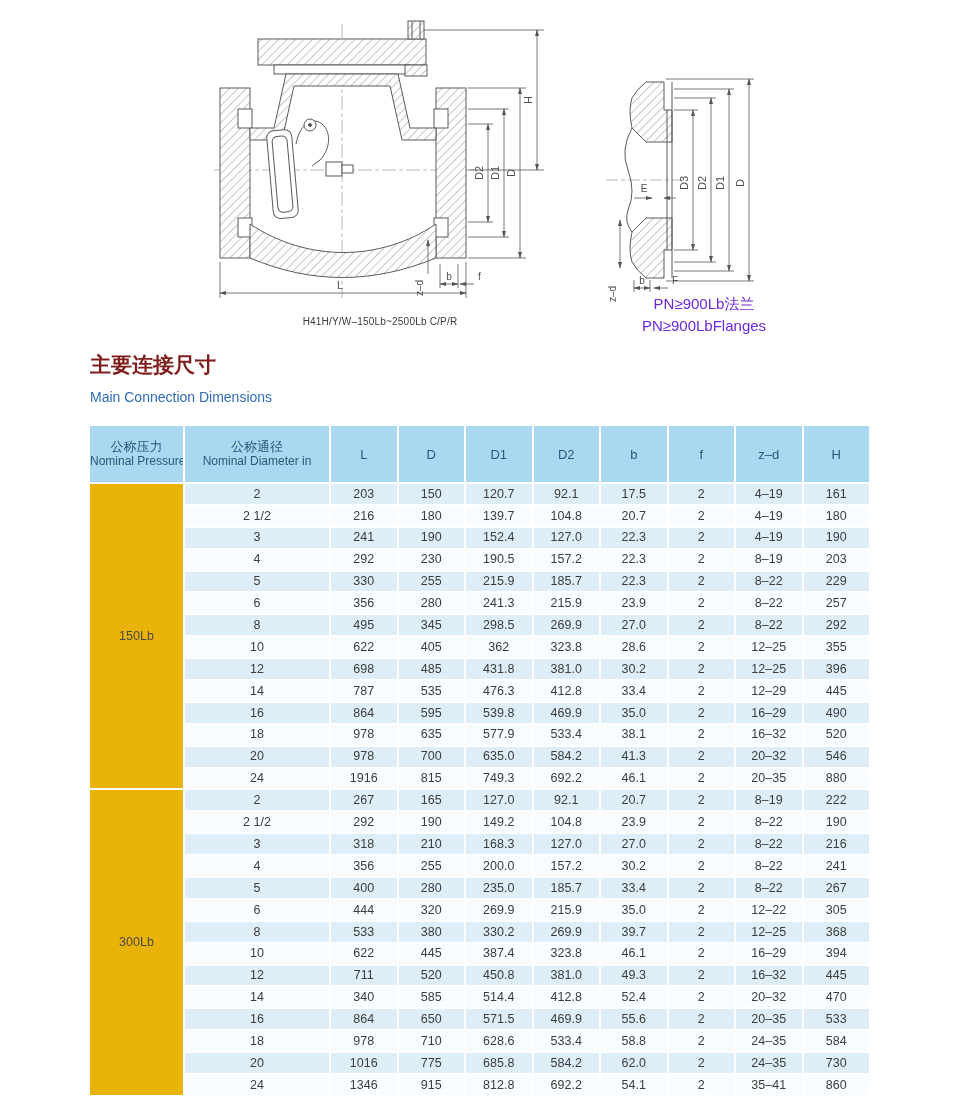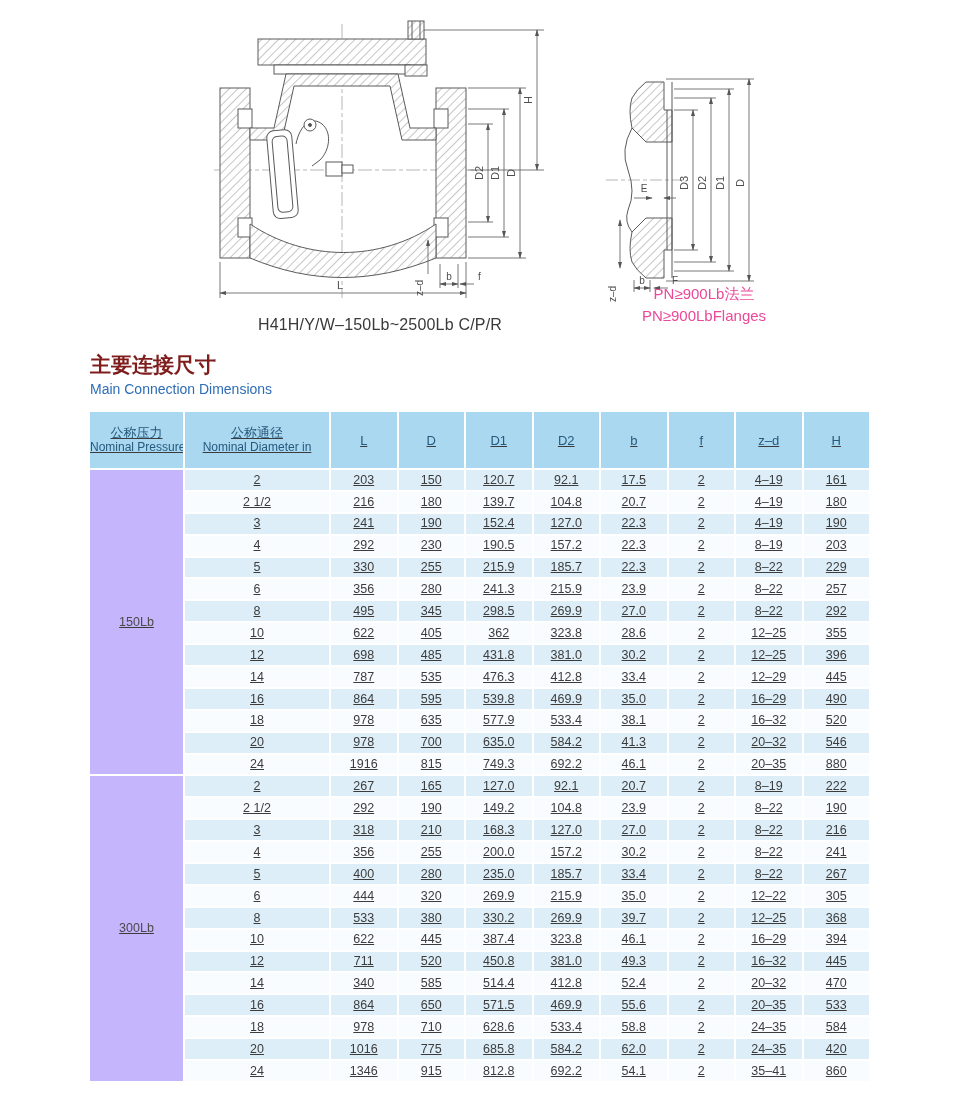--- a/index.html
+++ b/index.html
@@ -5,45 +5,45 @@
   html,body{margin:0;padding:0;background:#fff;}
   .page{
     position:relative;width:960px;height:1100px;background:#ffffff;overflow:hidden;
     font-family:"Liberation Sans","DejaVu Sans",sans-serif;color:#3c3c3c;
   }
   .drawings{position:absolute;left:0;top:0;width:960px;height:350px;}
   .valve-svg{position:absolute;left:212px;top:12px;}
   .flange-svg{position:absolute;left:606px;top:70px;}
   .caption-left{
     position:absolute;left:200px;top:316px;width:360px;text-align:center;
-    font-size:16px;color:#3a3a3a;letter-spacing:.2px;
+    font-size:10px;color:#3a3a3a;letter-spacing:.2px;
   }
   .caption-right{
-    position:absolute;left:608px;top:283px;width:192px;text-align:center;
-    font-size:15px;color:#ec4899;line-height:22px;
+    position:absolute;left:608px;top:293px;width:192px;text-align:center;
+    font-size:15px;color:#6d28d9;line-height:22px;
   }
   .section-head{position:absolute;left:90px;top:352px;}
   .title-cn{font-size:21px;font-weight:bold;color:#7f1d1d;line-height:26px;}
-  .title-en{font-size:14px;color:#2d6db6;line-height:19px;margin-top:2px;}
-  .table-wrap{position:absolute;left:90px;top:412px;width:780px;text-decoration:underline;}
+  .title-en{font-size:14px;color:#2d6db6;line-height:19px;margin-top:10px;}
+  .table-wrap{position:absolute;left:90px;top:426px;width:780px;}
   table.dim{
     width:780px;border-collapse:collapse;table-layout:fixed;
   }
   table.dim td{
     border-right:2px solid #ffffff;border-bottom:2px solid #ffffff;
     text-align:center;vertical-align:middle;padding:0;overflow:hidden;white-space:nowrap;
   }
   thead td{
     background:#a9d8f0;color:#27597d;height:56px;font-size:13px;line-height:15px;
   }
   thead .en{font-size:12px;}
   tbody td{height:19.9px;font-size:12.5px;color:#3c3c3c;line-height:1;}
   tr.shaded td{background:#ddeef8;}
   tr.plain td{background:#f9fcfe;}
-  tbody td.pressure-cell{background:#c4b5fd;color:#4a4a4a;font-size:12.5px;}
+  tbody td.pressure-cell{background:#eab308;color:#4a4a4a;font-size:12.5px;}
   svg text{font-family:"Liberation Sans","DejaVu Sans",sans-serif;fill:#4f4f4f;}
 </style>
 </head>
 <body>
 
 <div class="page">
 
   <div class="drawings">
 
     <svg class="valve-svg" width="346" height="296" viewBox="0 0 346 296">
@@ -515,21 +515,21 @@
           </tr>
           <tr class="shaded">
             <td>20</td>
             <td>1016</td>
             <td>775</td>
             <td>685.8</td>
             <td>584.2</td>
             <td>62.0</td>
             <td>2</td>
             <td>24–35</td>
-            <td>420</td>
+            <td>730</td>
           </tr>
           <tr class="plain">
             <td>24</td>
             <td>1346</td>
             <td>915</td>
             <td>812.8</td>
             <td>692.2</td>
             <td>54.1</td>
             <td>2</td>
             <td>35–41</td>

